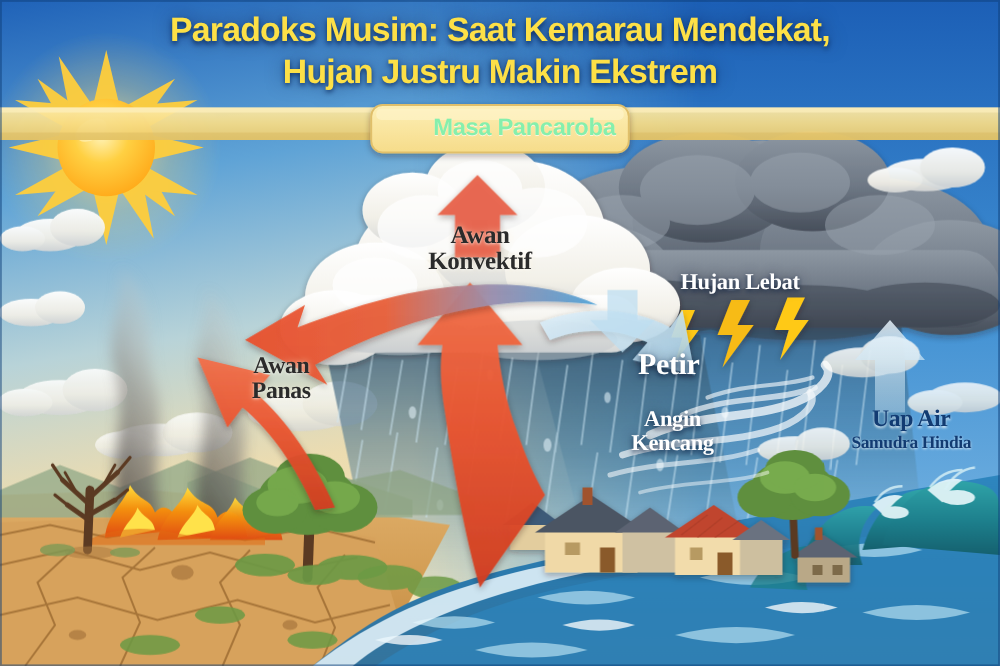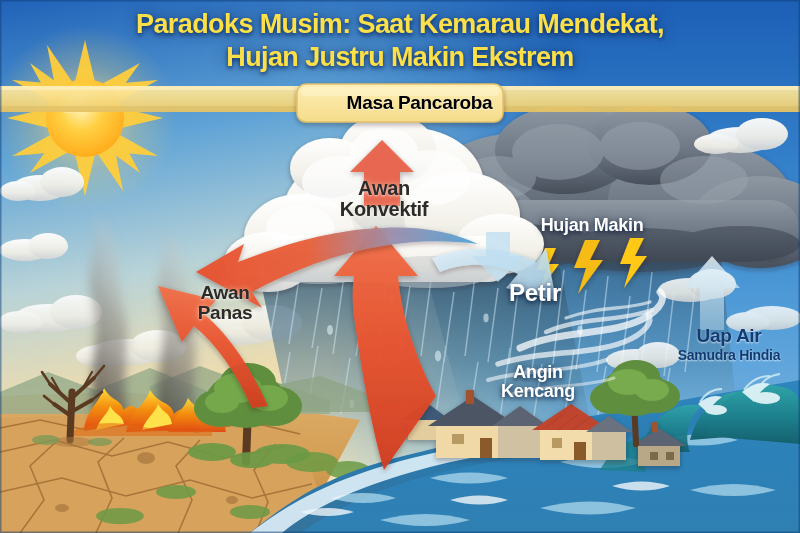--- a/index.html
+++ b/index.html
@@ -15,21 +15,21 @@
   }
   #infographic svg.layer {
     position:absolute; left:0; top:0;
     width:800px; height:533px;
     display:block;
   }
 
   
   .lbl {
     position:absolute;
-    font-family:Liberation Sans, sans-serif;
+    font-family:Liberation Serif, serif;
     font-weight:bold;
     line-height:1.06;
     white-space:pre-line;
     text-align:center;
     letter-spacing:-0.3px;
     pointer-events:none;
   }
   .lbl-dark {
     color:#2b2b2b;
     text-shadow:0 1px 2px rgba(255,255,255,.55), 0 0 6px rgba(255,245,220,.6);
@@ -55,33 +55,33 @@
     text-shadow:0 2px 4px rgba(10,40,90,.85), 0 0 14px rgba(8,35,80,.5);
     white-space:pre-line;
     pointer-events:none;
   }
 
   #ribbon-text {
     position:absolute;
     left:299px; top:87px;
     width:241px; height:32px;
     display:flex; align-items:center; justify-content:center;
-    color:#000000;
+    color:#86efac;
     font-size:19px; font-weight:bold;
     letter-spacing:-0.3px;
     text-shadow:0 1px 0 rgba(255,255,255,.65);
     pointer-events:none;
   }
 
   #l-kemarau   { left:48px;  top:242px; width:200px; font-size:19px; }
   #l-udara     { left:170px; top:283px; width:110px; font-size:19px; }
   #l-awan      { left:310px; top:178px; width:148px; font-size:20px; }
   #l-hujan     { left:512px; top:216px; width:160px; font-size:18px; }
   #l-petir     { left:490px; top:280px; width:90px;  font-size:24px; }
-  #l-angin     { left:478px; top:326px; width:120px; font-size:18px;margin-top:37px; }
+  #l-angin     { left:478px; top:326px; width:120px; font-size:18px; }
   #l-banjir    { left:524px; top:461px; width:110px; font-size:20px; }
   #l-uap       { left:666px; top:326px; width:126px; font-size:19px; }
   #l-uap-sub   { left:648px; top:348px; width:162px; font-size:14px; font-weight:bold; }
 </style>
 </head>
 <body>
 
 <div id="infographic">
 
   <svg class="layer" viewBox="0 0 800 533" xmlns="http://www.w3.org/2000/svg">
@@ -627,21 +627,21 @@
 
   <div id="ribbon-text">Masa Pancaroba</div>
 
 
   <div class="lbl lbl-dark" id="l-udara">Awan
 Panas</div>
 
   <div class="lbl lbl-dark" id="l-awan">Awan
 Konvektif</div>
 
-  <div class="lbl lbl-white" id="l-hujan">Hujan Makin</div>
+  <div class="lbl lbl-white" id="l-hujan">Hujan Lebat</div>
 
   <div class="lbl lbl-white" id="l-petir">Petir</div>
 
   <div class="lbl lbl-white" id="l-angin">Angin
 Kencang</div>
 
 
   <div class="lbl lbl-navy" id="l-uap">Uap Air</div>
 
   <div class="lbl lbl-navy" id="l-uap-sub">Samudra Hindia</div>

